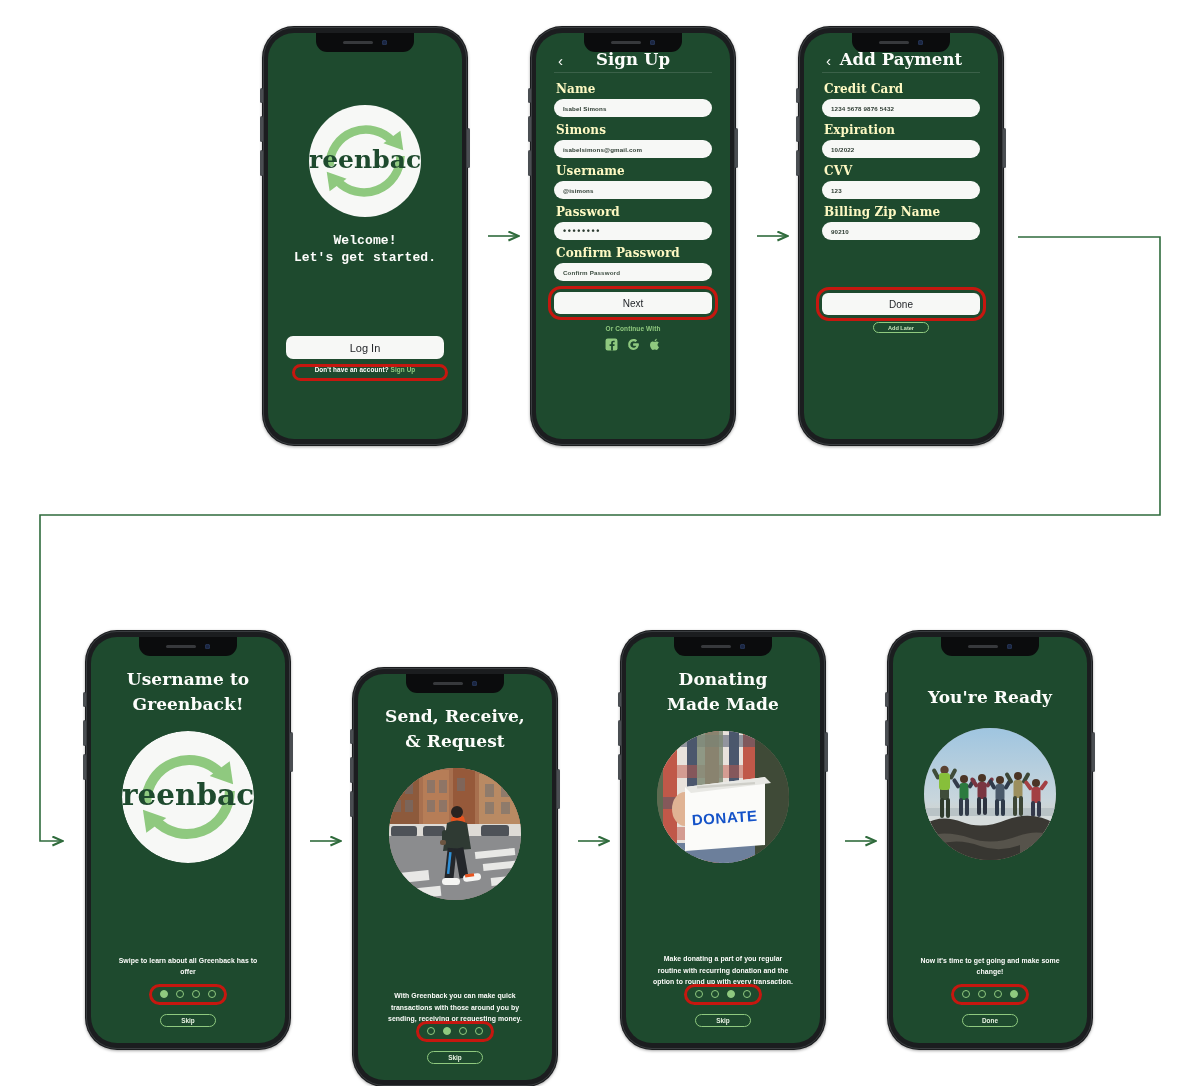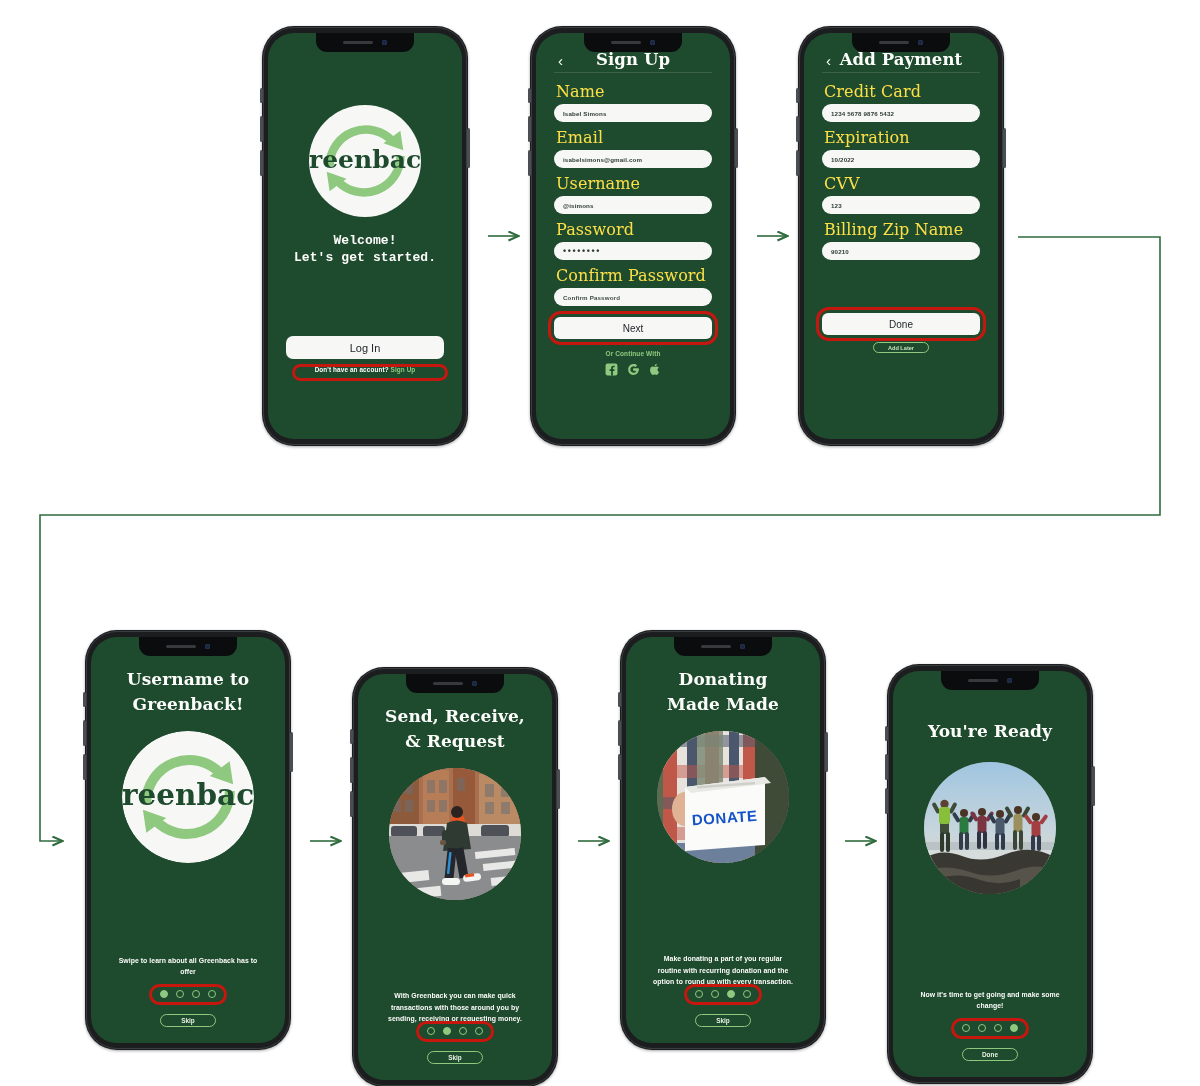--- a/index.html
+++ b/index.html
@@ -89,23 +89,23 @@
     position: absolute;
     left: 4px; bottom: 4px;
     color: #fdfdfb;
     font-size: 15px;
     line-height: 1;
     font-family: "Liberation Sans", sans-serif;
   }
 
   .field-label {
     font-family: "DejaVu Serif", serif;
-    font-weight: 400;
-    font-size: 16px;
-    color: #fde047;
+    font-weight: 700;
+    font-size: 12px;
+    color: #fef9c3;
     margin: 0 0 3px 2px;
     letter-spacing: .1px;
   }
   .field-input {
     width: 100%;
     height: 18px;
     border-radius: 9px;
     background: #f7f8f6;
     display: flex;
     align-items: center;
@@ -333,21 +333,21 @@
     <div class="scr-pad">
       <div class="hdr">
         <span class="back-chev">‹</span>
         <span class="hdr-title">Sign Up</span>
       </div>
 
       <div>
         <div class="field-label">Name</div>
         <div class="field-input" placeholder="Name">Isabel Simons</div>
 
-        <div class="field-label">Email</div>
+        <div class="field-label">Simons</div>
         <div class="field-input" placeholder="Email">isabelsimons@gmail.com</div>
 
         <div class="field-label">Username</div>
         <div class="field-input" placeholder="Username">@isimons</div>
 
         <div class="field-label">Password</div>
         <div class="field-input pw" placeholder="Password">••••••••</div>
 
         <div class="field-label">Confirm Password</div>
         <div class="field-input placeholder" placeholder="Confirm Password">Confirm Password</div>
@@ -614,21 +614,21 @@
           <div class="ring" style="left:50%; transform:translateX(-50%); top:-6px; width:78px; height:21px;"></div>
         </div>
         <div style="margin-top:16px;">
           <div class="skip-btn">Skip</div>
         </div>
       </div>
     </div>
   </div>
 </div>
 
-<div class="phone" style="left:887px; top:664px;">
+<div class="phone" style="left:887px; top:630px;">
   <div class="btn-side btn-mute"></div>
   <div class="btn-side btn-volup"></div>
   <div class="btn-side btn-voldn"></div>
   <div class="btn-side btn-power"></div>
   <div class="screen">
     <div class="notch">
       <div class="speaker"></div>
       <div class="cam"></div>
     </div>
     <div class="scr-pad" style="display:flex; flex-direction:column;">

